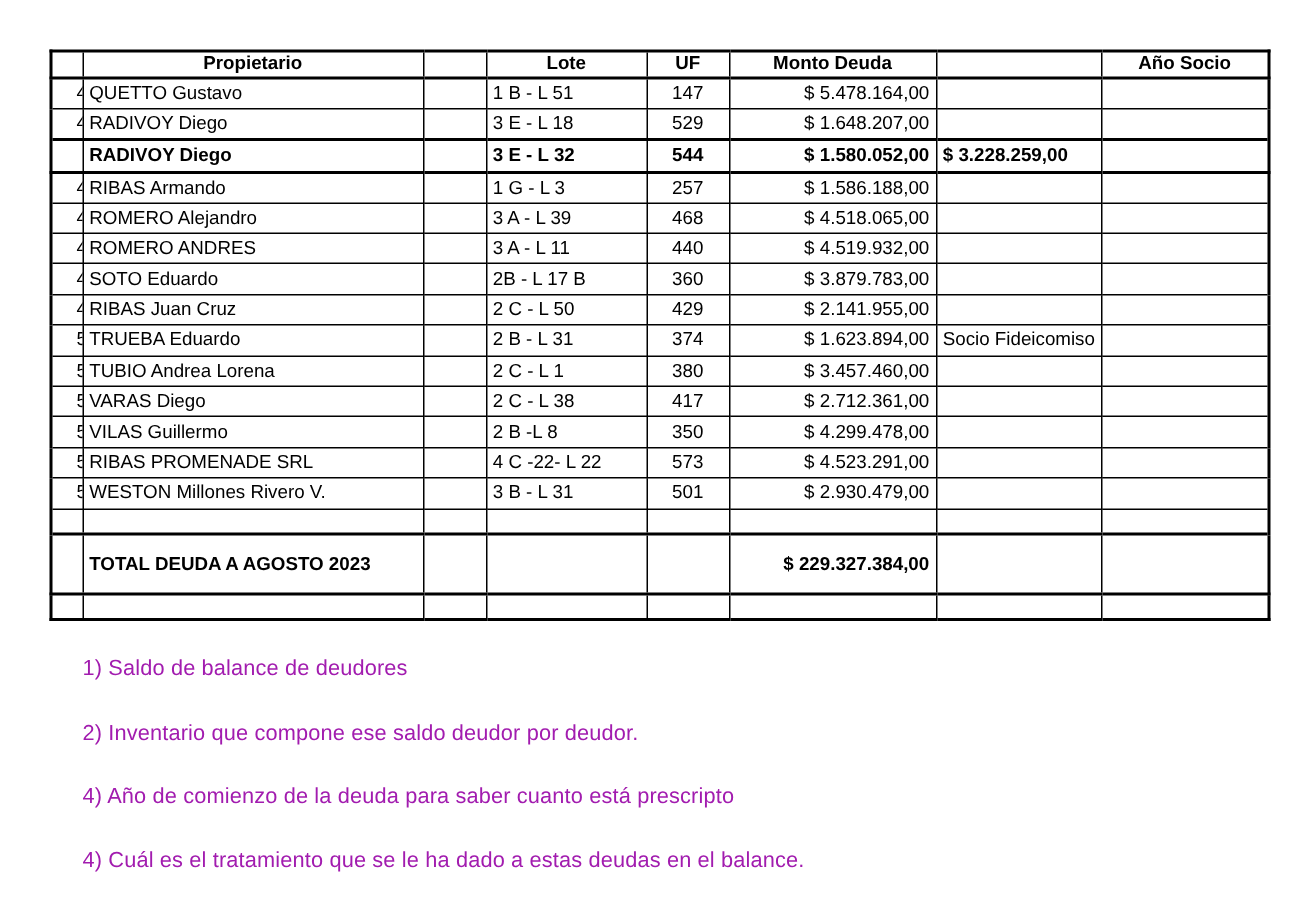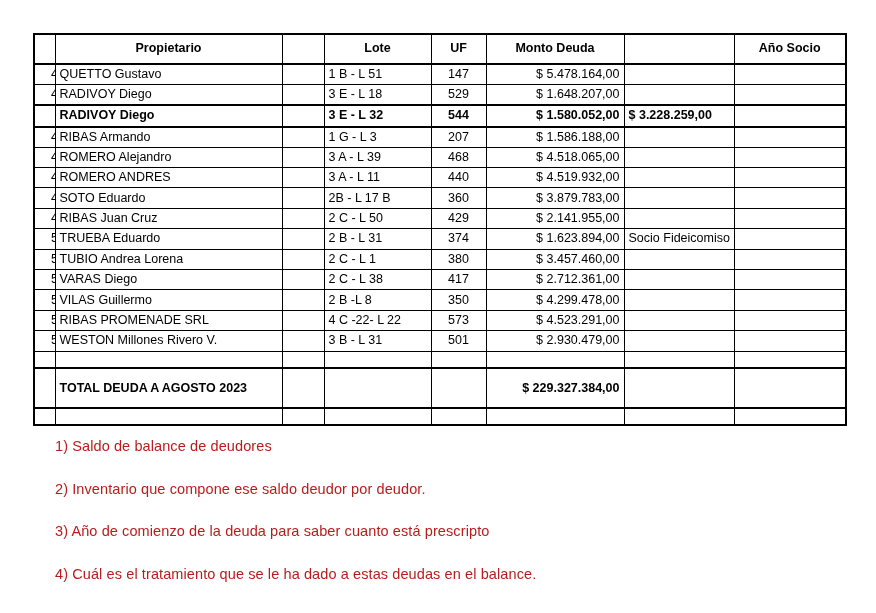--- a/index.html
+++ b/index.html
@@ -54,21 +54,21 @@
   .a-left  { text-align: left;  padding-left: 5px; margin-top: 25px;  }
   .a-ctr   { text-align: center; }
   .a-right { text-align: right; padding-right: 4px; }
 
   
   tr.hdr td {
     text-align: center;
     font-weight: bold;
     border-top-width: 2px;
     border-bottom-width: 2px;
-    height: 30px;
+    height: 18px;
     margin-left: 24px;
   }
   tr.hdr td.hdr-blank { border-top-width: 2px; }
 
   
   tr.bold-row td {
     font-weight: bold;
     border-top-width: 2px;
     border-bottom-width: 2px;
     height: 22px;
@@ -92,21 +92,21 @@
 
   
   #notes {
     position: absolute;
     left: 55px;
     top: 438px;
     width: 780px;
   }
   .note-line {
     font-size: 14.5px;
-    color: #b91c1c;
+    color: #a21caf;
     margin-bottom: 26.5px;
     letter-spacing: 0.1px;
   }
 </style>
 </head>
 <body>
 
 <div id="debt-table-wrap">
   <table class="debt">
     <colgroup>
@@ -160,21 +160,21 @@
           <td class="a-ctr">544</td>
           <td class="a-right">$ 1.580.052,00</td>
           <td class="a-left">$ 3.228.259,00</td>
           <td class="a-ctr"></td>
         </tr>
         <tr>
           <td class="a-right">45</td>
           <td class="a-left">RIBAS Armando</td>
           <td class="a-ctr"></td>
           <td class="a-left">1 G - L 3</td>
-          <td class="a-ctr">207</td>
+          <td class="a-ctr">257</td>
           <td class="a-right">$ 1.586.188,00</td>
           <td class="a-left"></td>
           <td class="a-ctr"></td>
         </tr>
         <tr>
           <td class="a-right">46</td>
           <td class="a-left">ROMERO Alejandro</td>
           <td class="a-ctr"></td>
           <td class="a-left">3 A - L 39</td>
           <td class="a-ctr">468</td>
@@ -302,15 +302,15 @@
           <td class="a-left"></td>
           <td class="a-ctr"></td>
         </tr>
       </tbody>
   </table>
 </div>
 
 <div id="notes">
     <div class="note-line">1) Saldo de balance de deudores</div>
     <div class="note-line">2) Inventario que compone ese saldo deudor por deudor.</div>
-    <div class="note-line">3) Año de comienzo de la deuda para saber cuanto está prescripto</div>
+    <div class="note-line">4) Año de comienzo de la deuda para saber cuanto está prescripto</div>
     <div class="note-line">4) Cuál es el tratamiento que se le ha dado a estas deudas en el balance.</div>
   </div>
 
 </body></html>

